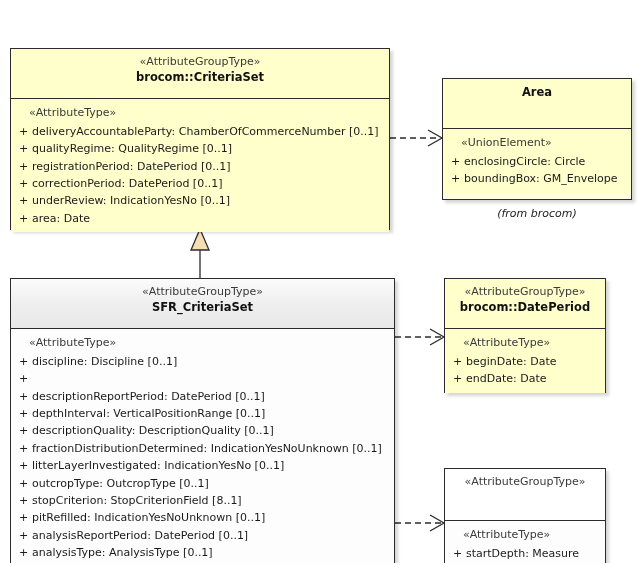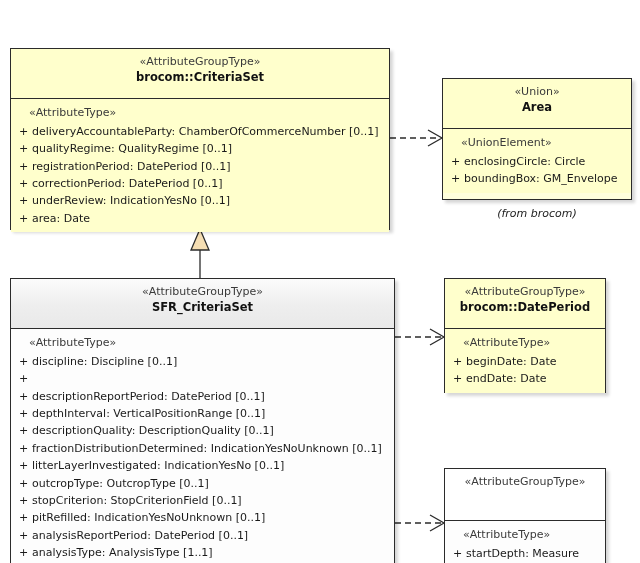--- a/index.html
+++ b/index.html
@@ -173,21 +173,20 @@
       </div>
       <div class="attr-row">
         <span class="attr-vis">+</span>
         <span class="attr-text">area: Date</span>
       </div>
     </div>
   </div>
 
   <div class="uml-class" style="left:442px; top:40px; width:190px; height:122px;">
     <div class="cls-header yellow" style="height:50px;">
-      <span class="stereotype">«Union»</span>
       <span class="cls-name">Area</span>
     </div>
     <div class="cls-body yellow">
       <div class="group-stereotype">«UnionElement»</div>
       <div class="attr-row">
         <span class="attr-vis">+</span>
         <span class="attr-text">enclosingCircle: Circle</span>
       </div>
       <div class="attr-row">
         <span class="attr-vis">+</span>
@@ -231,33 +230,33 @@
       <div class="attr-row">
         <span class="attr-vis">+</span>
         <span class="attr-text">litterLayerInvestigated: IndicationYesNo [0..1]</span>
       </div>
       <div class="attr-row">
         <span class="attr-vis">+</span>
         <span class="attr-text">outcropType: OutcropType [0..1]</span>
       </div>
       <div class="attr-row">
         <span class="attr-vis">+</span>
-        <span class="attr-text">stopCriterion: StopCriterionField [0..1]</span>
+        <span class="attr-text">stopCriterion: StopCriterionField [8..1]</span>
       </div>
       <div class="attr-row">
         <span class="attr-vis">+</span>
         <span class="attr-text">pitRefilled: IndicationYesNoUnknown [0..1]</span>
       </div>
       <div class="attr-row">
         <span class="attr-vis">+</span>
         <span class="attr-text">analysisReportPeriod: DatePeriod [0..1]</span>
       </div>
       <div class="attr-row">
         <span class="attr-vis">+</span>
-        <span class="attr-text">analysisType: AnalysisType [1..1]</span>
+        <span class="attr-text">analysisType: AnalysisType [0..1]</span>
       </div>
       <div class="attr-row">
         <span class="attr-vis">+</span>
       </div>
     </div>
   </div>
 
   <div class="uml-class" style="left:444px; top:240px; width:162px; height:115px;">
     <div class="cls-header yellow" style="height:50px;">
       <span class="stereotype">«AttributeGroupType»</span>

